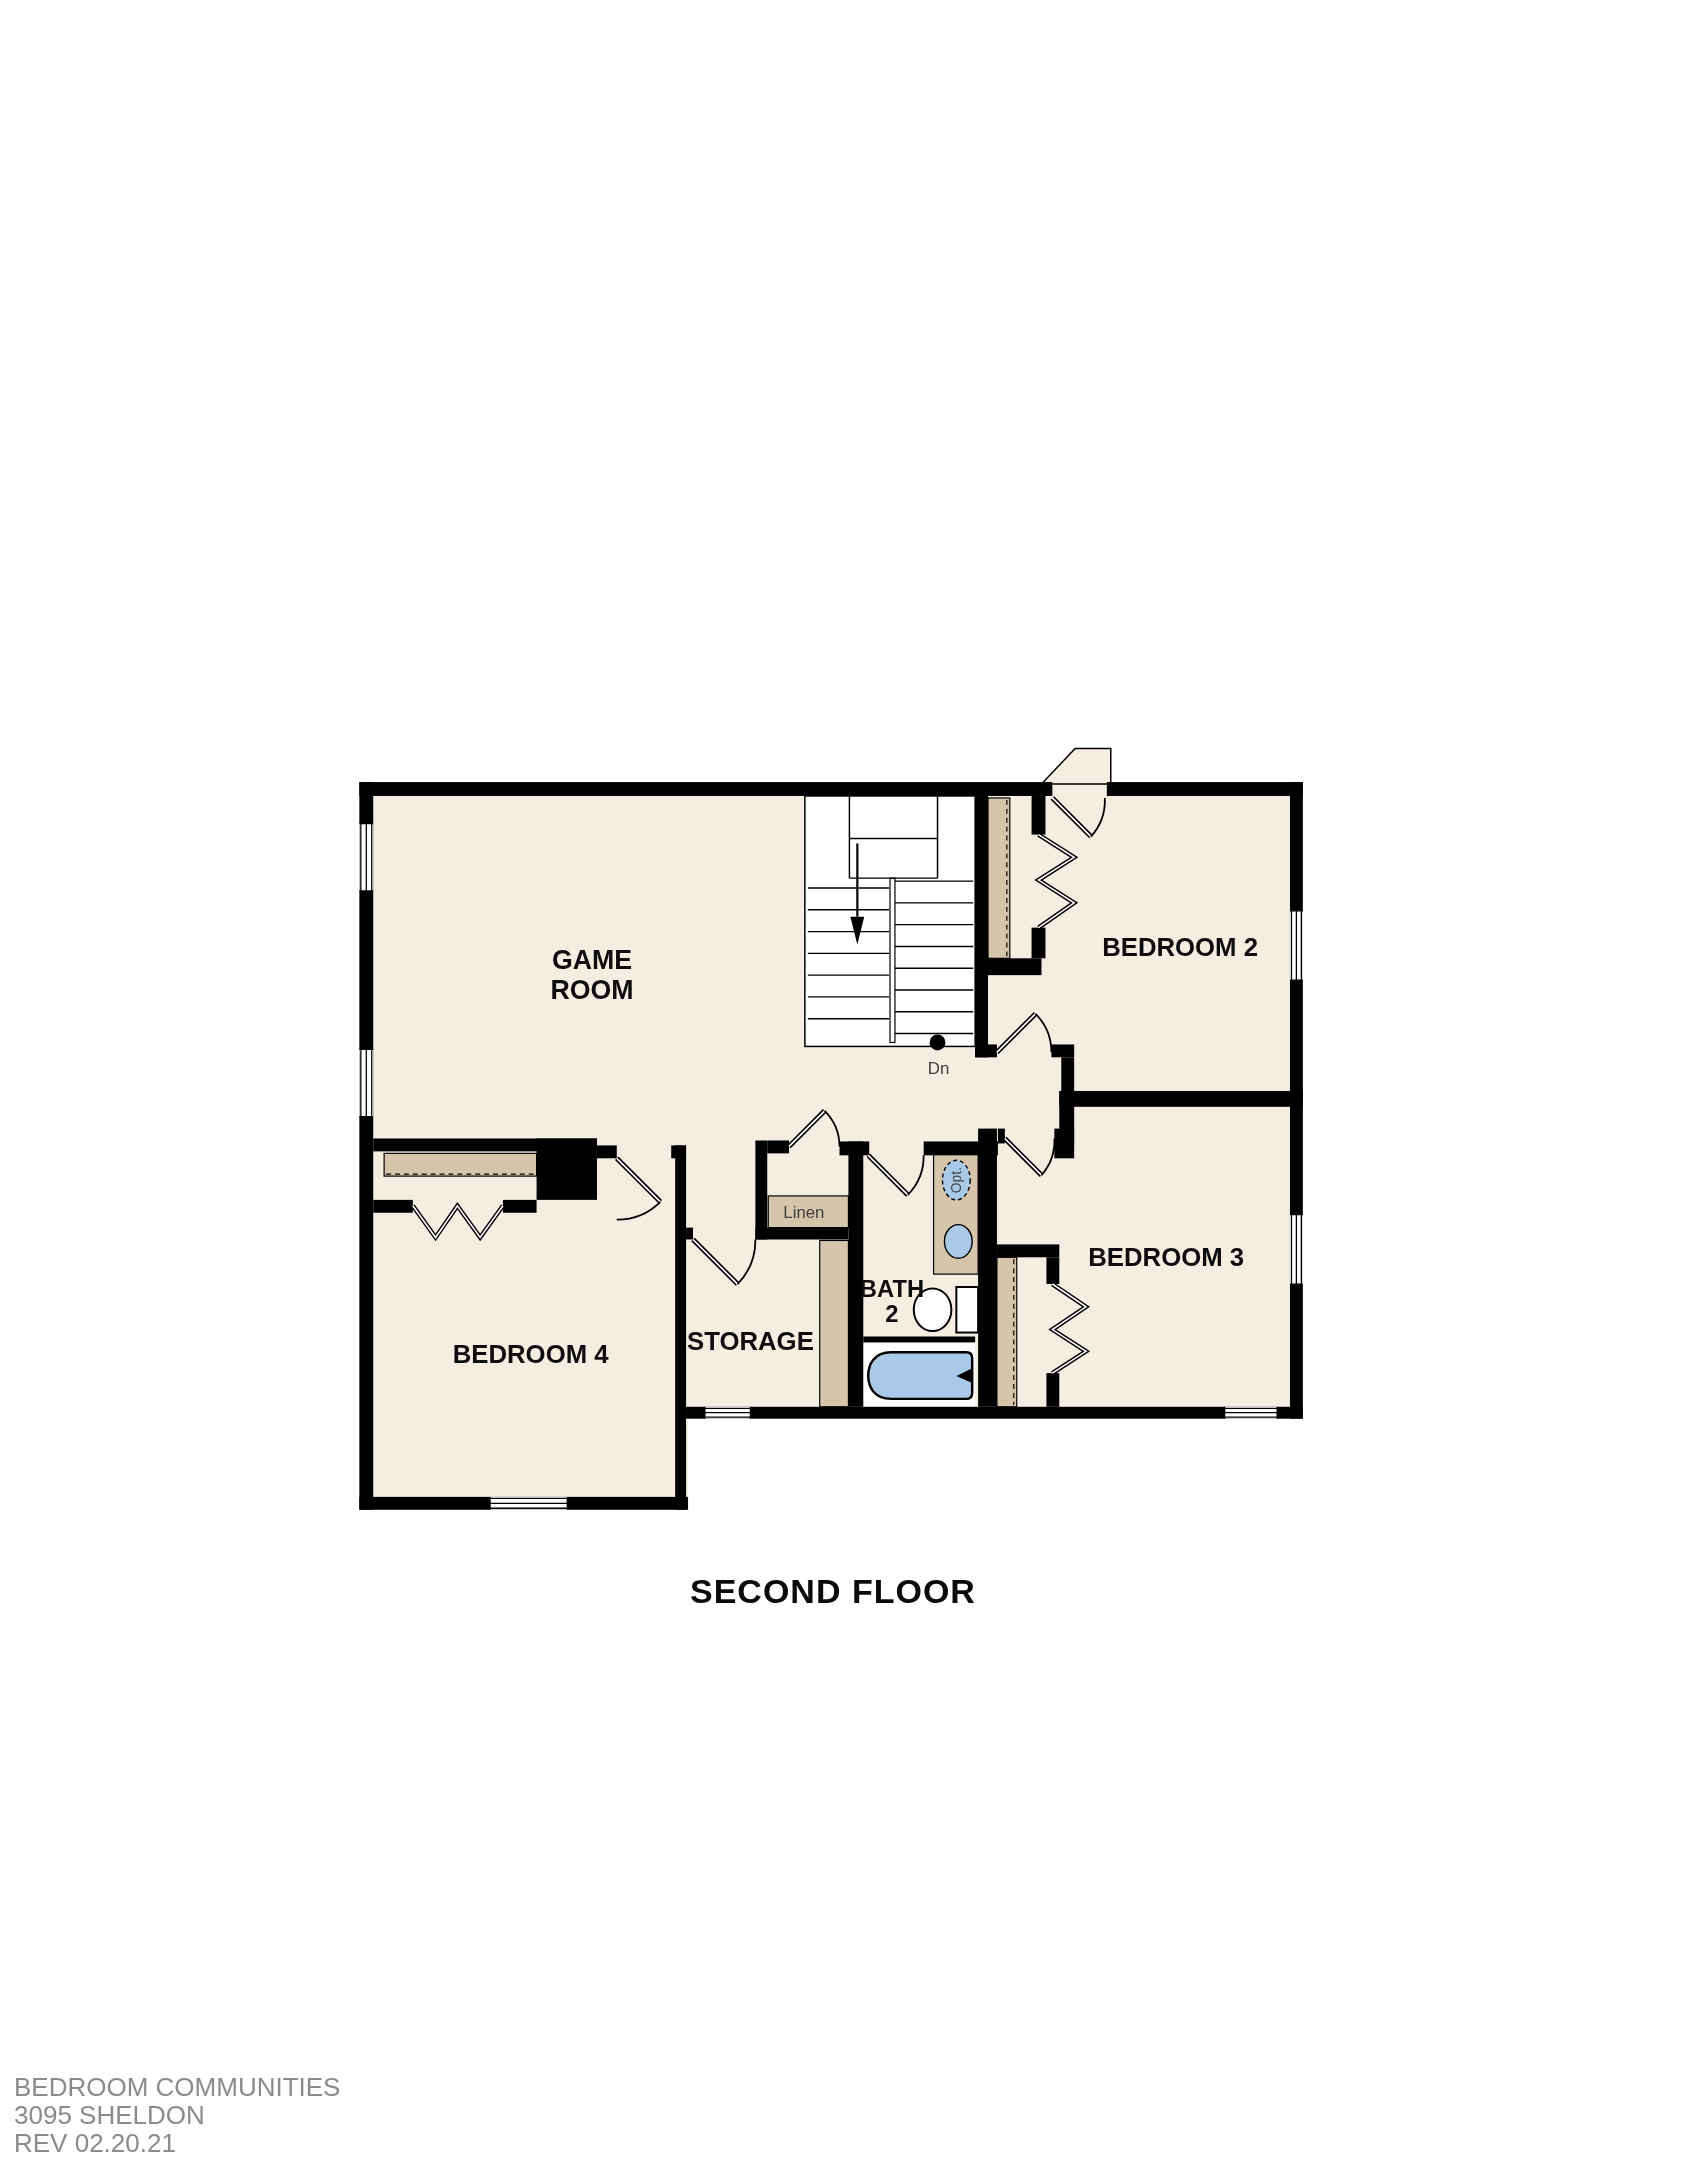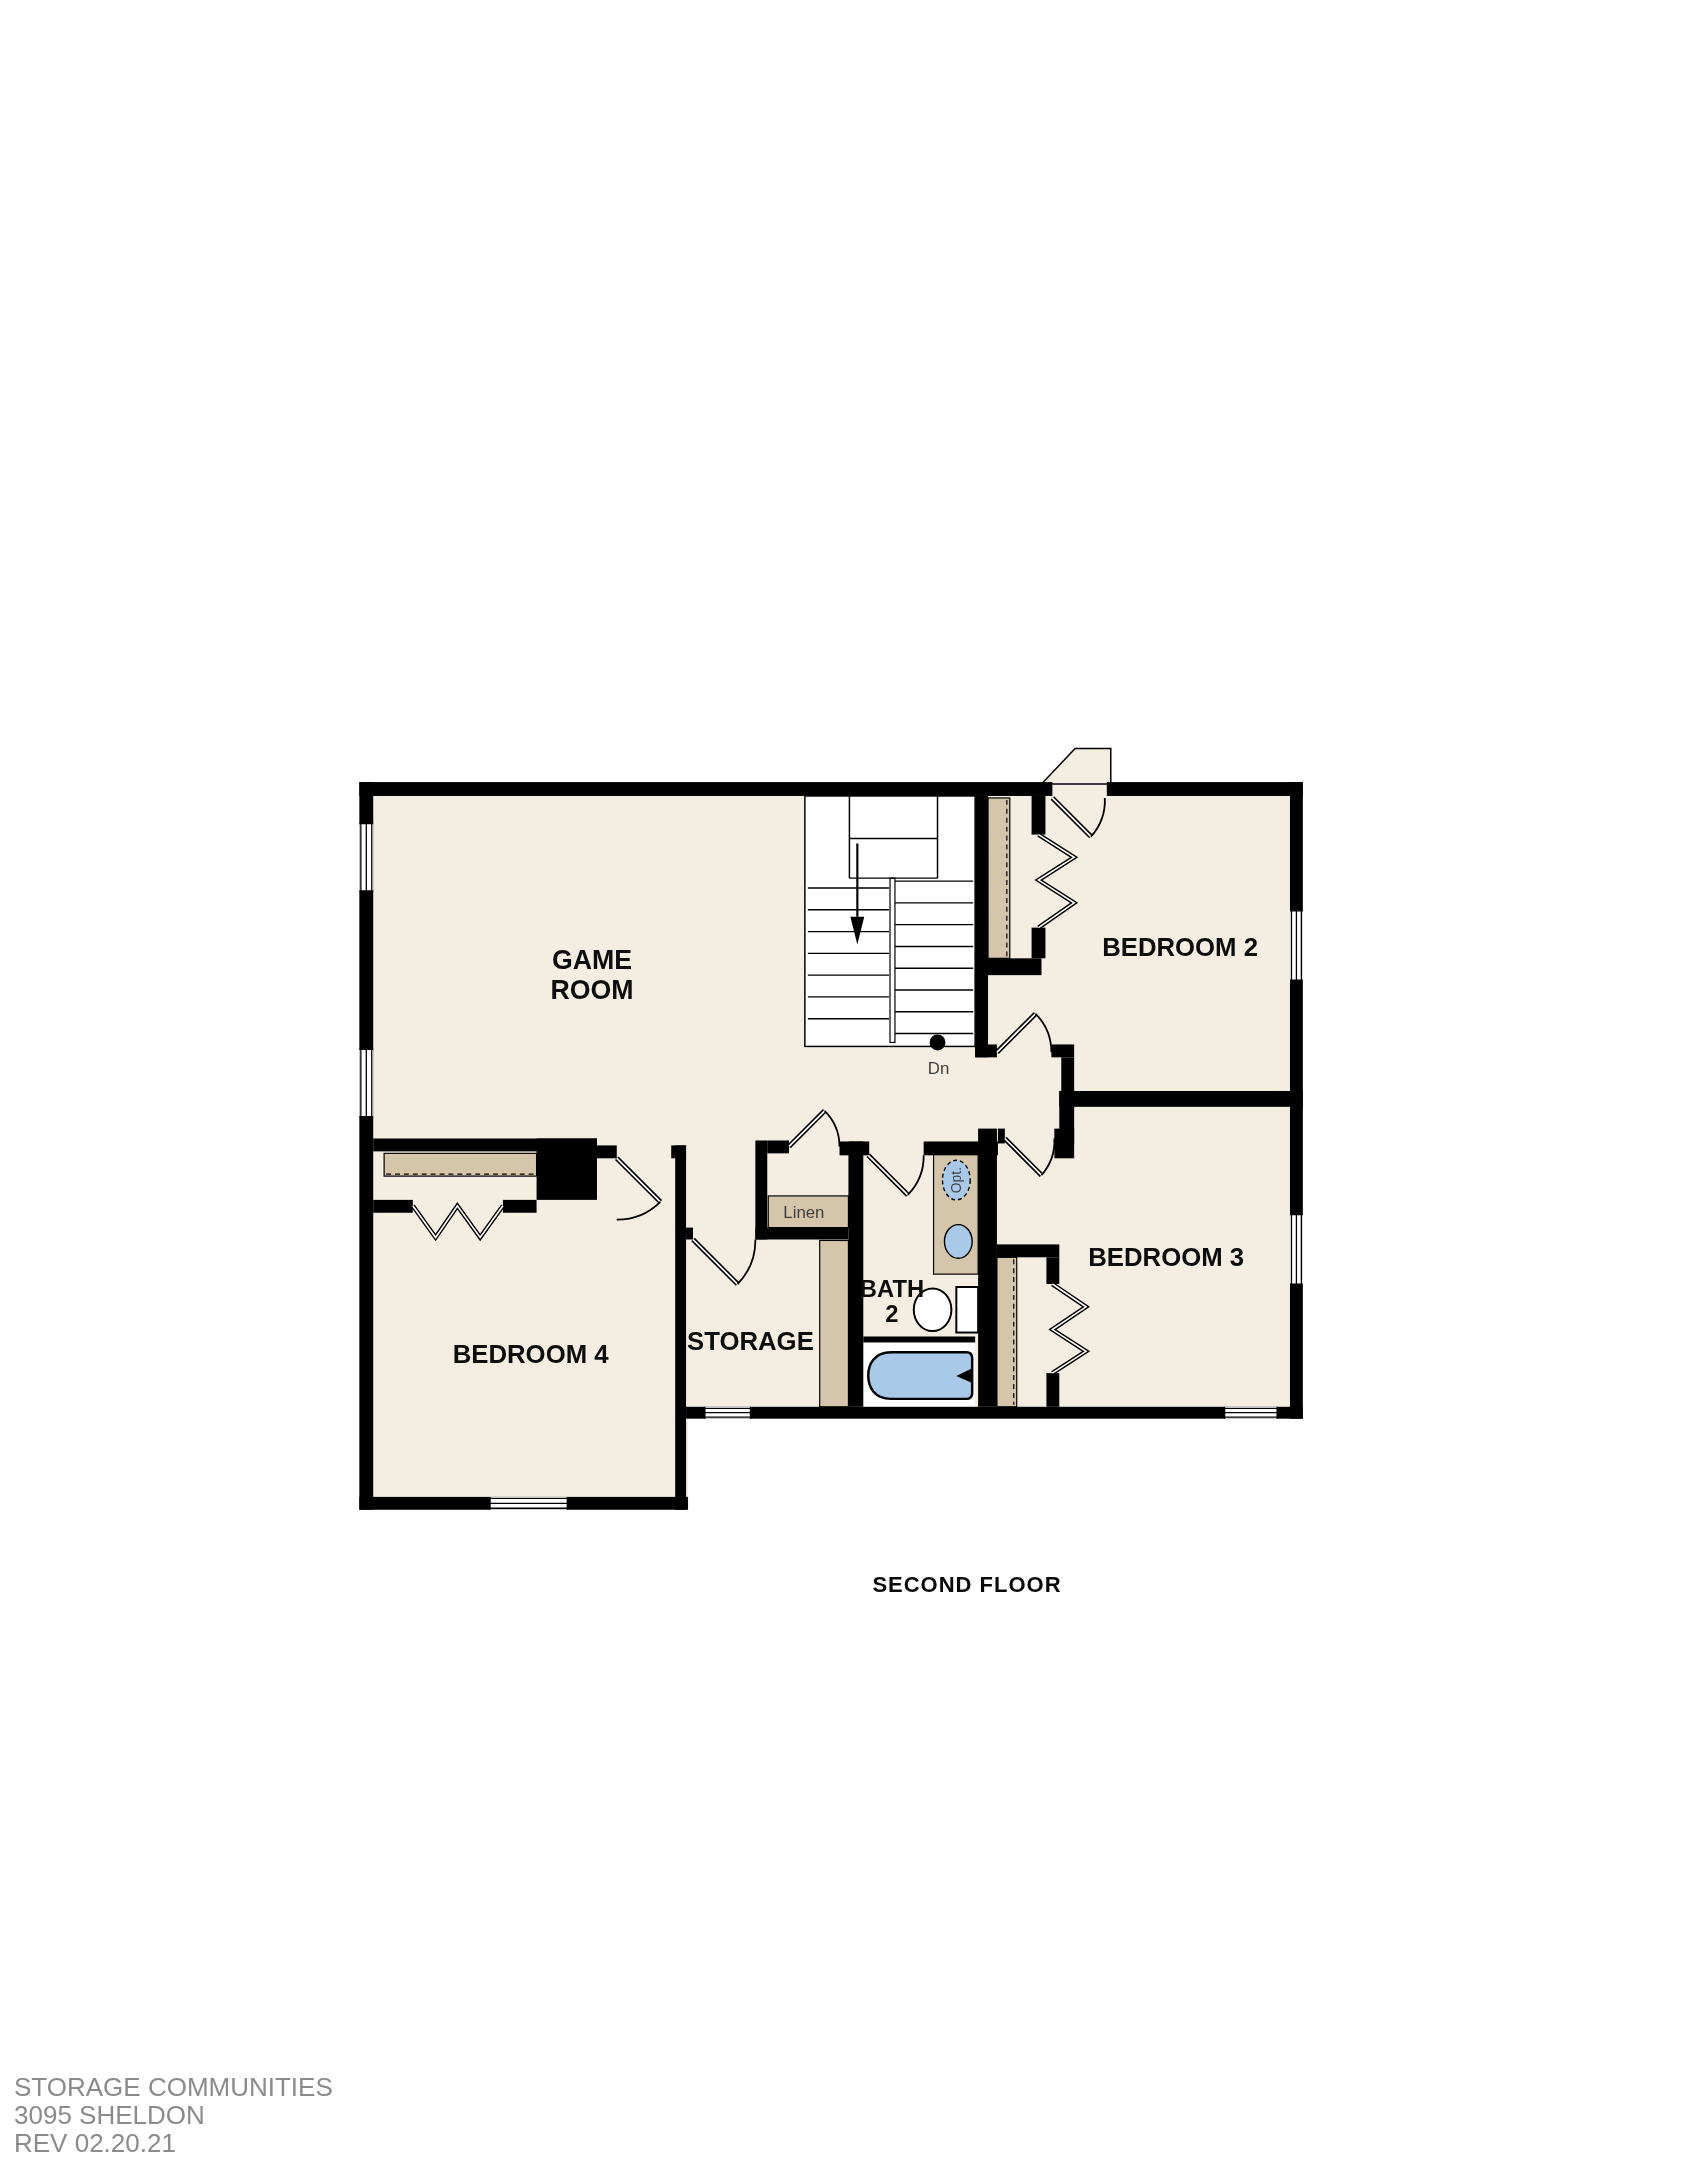--- a/index.html
+++ b/index.html
@@ -23,22 +23,22 @@
   .fixw{fill:#ffffff;stroke:#000000;stroke-width:2;}
   .sinkdash{stroke:#000000;stroke-width:1.4;stroke-dasharray:4 3;}
   .sinksolid{stroke:#000000;stroke-width:1.4;}
   .tubline{fill:#000000;}
   text.room{font-weight:bold;font-size:26px;fill:#0d0d0d;text-anchor:middle;font-family:"Liberation Sans",sans-serif;}
   text.gm{font-weight:bold;font-size:27px;fill:#0d0d0d;text-anchor:middle;font-family:"Liberation Sans",sans-serif;}
   text.bath{font-weight:bold;font-size:24px;fill:#0d0d0d;text-anchor:middle;font-family:"Liberation Sans",sans-serif;}
   text.small{font-size:17px;fill:#3f3f3f;text-anchor:middle;font-family:"Liberation Sans",sans-serif;}
   text.tiny{font-size:14px;fill:#3f3f3f;text-anchor:middle;font-family:"Liberation Sans",sans-serif;}
   #floor-title{
-    position:absolute;left:690px;top:1572px;width:554px;text-align:center;
-    font-weight:bold;font-size:22px;letter-spacing:1px;color:#0a0a0a;
+    position:absolute;left:690px;top:1572px;width:554px;text-align:left;
+    font-weight:bold;font-size:34px;letter-spacing:1px;color:#0a0a0a;
   }
   #title-block{
     position:absolute;left:14px;top:2073px;
     font-size:26px;line-height:28px;color:#8b8b8b;white-space:nowrap;
   }
 </style>
 </head>
 <body>
 
 <svg id="plan-svg" width="1683" height="2178" viewBox="0 0 1700 2200" xmlns="http://www.w3.org/2000/svg">
@@ -225,17 +225,17 @@
     <text class="bath" x="901" y="1335">2</text>
     <text class="small" x="812" y="1230">Linen</text>
     <text class="small" x="948" y="1085">Dn</text>
     <text class="tiny" x="966" y="1197" transform="rotate(-90 966 1192)">Opt.</text>
   </g>
 </svg>
 
 <div id="floor-title">SECOND FLOOR</div>
 
 <div id="title-block">
-  <div>STORAGE COMMUNITIES</div>
+  <div>BEDROOM COMMUNITIES</div>
   <div>3095 SHELDON</div>
   <div>REV 02.20.21</div>
 </div>
 
 
 </body></html>

